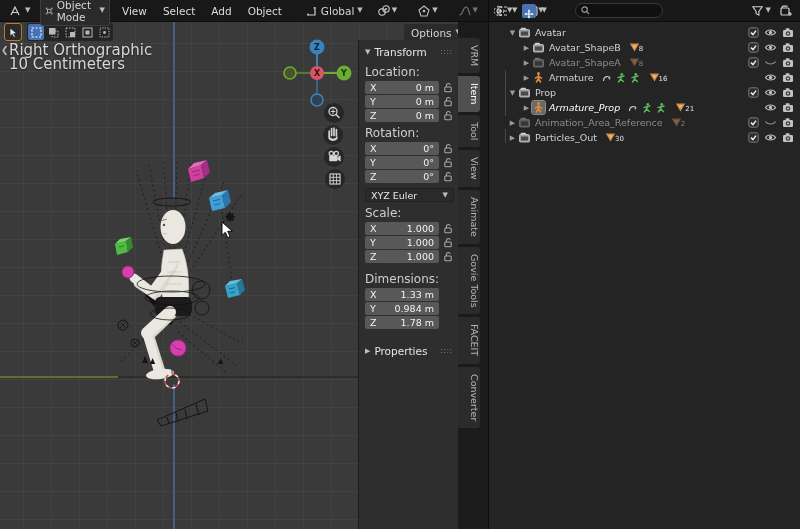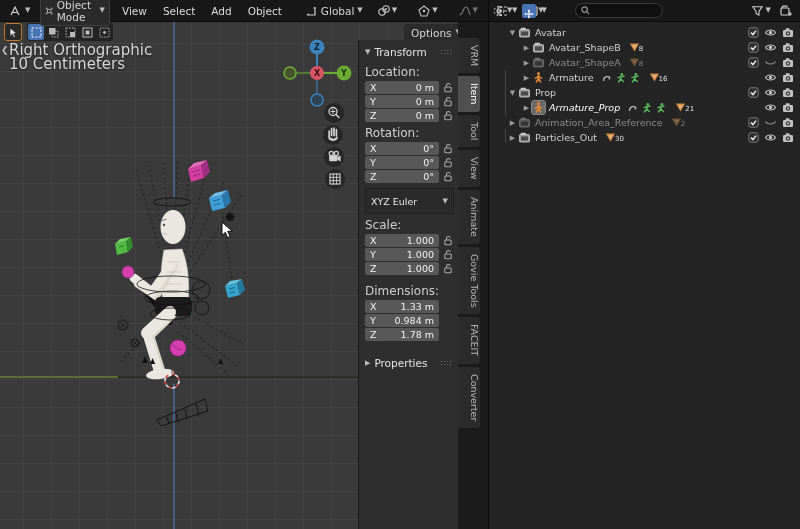--- a/index.html
+++ b/index.html
@@ -53,21 +53,21 @@
   .panel-head { display:flex; align-items:center; gap:4px; font-size:10.5px;
     color:#e6e6e6; padding:4px 5px 3px 6px; }
   .panel-head .grip { margin-left:auto; color:#7c7c7c; font-size:8px; letter-spacing:1px; }
   .sb-label { font-size:12px; color:#cfcfcf; margin:4px 0 2px 6px; }
   .frow { display:flex; align-items:center; margin:0 4px 1px 6px; height:13px; }
   .fbox { flex:1; height:13px; background:#585858; border-radius:2px; display:flex;
     align-items:center; padding:0 5px; font-size:9.5px; color:#f2f2f2; }
   .fbox .axis { width:14px; }
   .fbox .val { margin-left:auto; }
   .lockslot { width:13px; display:flex; justify-content:center; margin-left:2px; }
-  .dropdown { margin:5px 4px 2px 6px; height:26px; background:#2a2a2a; border:1px solid #202020;
+  .dropdown { margin:5px 4px 2px 6px; height:14px; background:#2a2a2a; border:1px solid #202020;
     border-radius:2px; display:flex; align-items:center; padding:0 5px; font-size:9.5px;
     color:#eaeaea; }
   .dropdown .chev { margin-left:auto; }
 
   
   #tabstrip { position:absolute; left:458px; top:22px; width:30px; height:507px;
     background:#1b1b1b; z-index:9; padding-top:16px; }
   .tab { writing-mode:vertical-rl; text-orientation:mixed; width:22px; margin:0 0 3px 0;
     padding:7px 0; text-align:center; font-size:9.5px; color:#b5b5b5; background:#2b2b2b;
     border-radius:0 3px 3px 0; user-select:none; }

